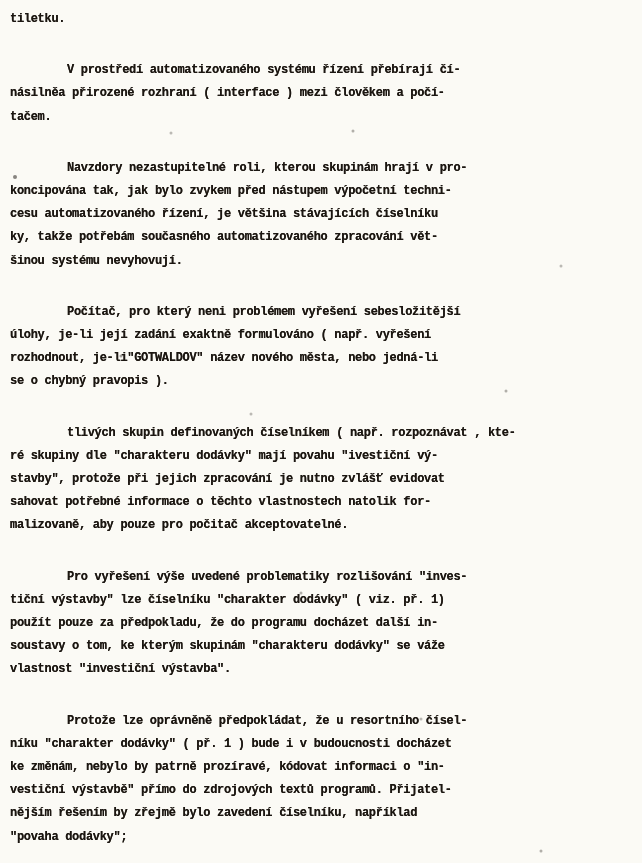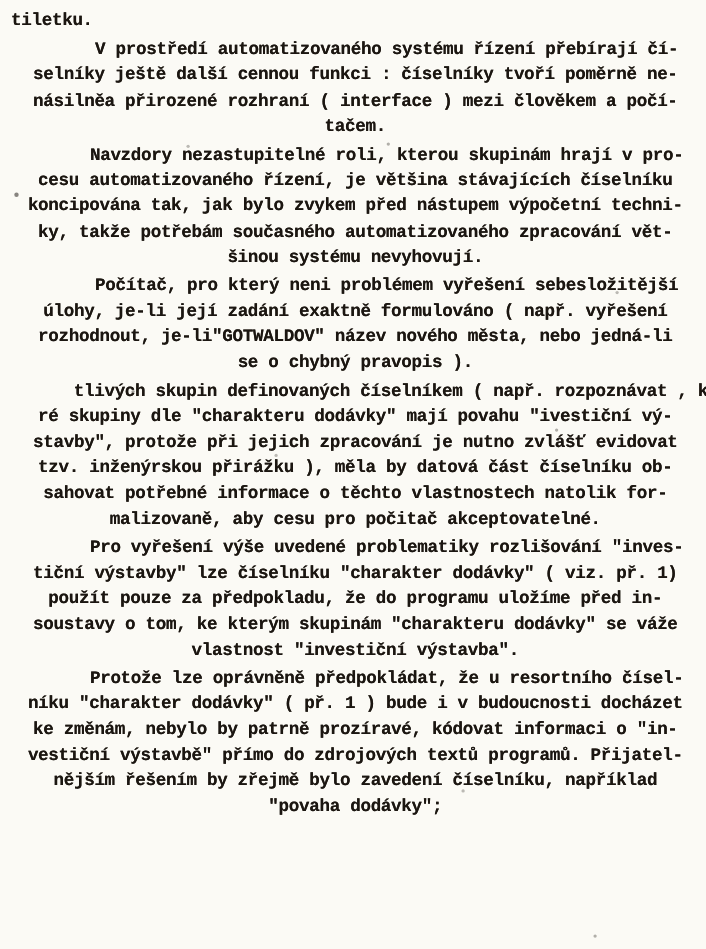--- a/index.html
+++ b/index.html
@@ -13,31 +13,30 @@
     overflow: hidden;
   }
   .paper {
     position: relative;
     box-sizing: border-box;
     width: 642px;
     height: 863px;
     padding: 8px 6px 0 10px;
     font-family: "Liberation Mono", "DejaVu Sans Mono", monospace;
     font-weight: 700;
-    font-size: 16px;
+    font-size: 12px;
     line-height: 23.2px;
     color: #1b1611;
     text-shadow: 0 0 0.6px rgba(25, 18, 10, 0.85);
   }
   .para {
     margin: 0;
   }
   .para + .para {
-    margin-top: 3px;
-    text-align: center;
+    margin-top: 28px;
   }
   .line {
     display: block;
     white-space: pre;
     letter-spacing: -0.3px;
   }
   .para.indent .line:first-child {
     padding-left: 57px;
   }
   
@@ -64,49 +63,47 @@
 <body>
 
 <div class="paper">
   <div class="noise"></div>
   <div id="doc">
       <p class="para">
         <span class="line">tiletku.</span>
       </p>
       <p class="para indent">
         <span class="line">V prostředí automatizovaného systému řízení přebírají čí-</span>
-        <span class="line">selníky ještě další cennou funkci : číselníky tvoří poměrně ne-</span>
         <span class="line">násilněa přirozené rozhraní ( interface ) mezi člověkem a počí-</span>
         <span class="line">tačem.</span>
       </p>
       <p class="para indent">
         <span class="line">Navzdory nezastupitelné roli, kterou skupinám hrají v pro-</span>
+        <span class="line">koncipována tak, jak bylo zvykem před nástupem výpočetní techni-</span>
         <span class="line">cesu automatizovaného řízení, je většina stávajících číselníku</span>
-        <span class="line">koncipována tak, jak bylo zvykem před nástupem výpočetní techni-</span>
         <span class="line">ky, takže potřebám současného automatizovaného zpracování vět-</span>
         <span class="line">šinou systému nevyhovují.</span>
       </p>
       <p class="para indent">
         <span class="line">Počítač, pro který neni problémem vyřešení sebesložitější</span>
         <span class="line">úlohy, je-li její zadání exaktně formulováno ( např. vyřešení</span>
         <span class="line">rozhodnout, je-li"GOTWALDOV" název nového města, nebo jedná-li</span>
         <span class="line">se o chybný pravopis ).</span>
       </p>
       <p class="para indent">
         <span class="line">tlivých skupin definovaných číselníkem ( např. rozpoznávat , kte-</span>
         <span class="line">ré skupiny dle "charakteru dodávky" mají povahu "ivestiční vý-</span>
         <span class="line">stavby", protože při jejich zpracování je nutno zvlášť evidovat</span>
-        <span class="line">tzv. inženýrskou přirážku ), měla by datová část číselníku ob-</span>
         <span class="line">sahovat potřebné informace o těchto vlastnostech natolik for-</span>
-        <span class="line">malizovaně, aby cesu pro počitač akceptovatelné.</span>
+        <span class="line">malizovaně, aby pouze pro počitač akceptovatelné.</span>
       </p>
       <p class="para indent">
         <span class="line">Pro vyřešení výše uvedené problematiky rozlišování "inves-</span>
         <span class="line">tiční výstavby" lze číselníku "charakter dodávky" ( viz. př. 1)</span>
-        <span class="line">použít pouze za předpokladu, že do programu uložíme před in-</span>
+        <span class="line">použít pouze za předpokladu, že do programu docházet další in-</span>
         <span class="line">soustavy o tom, ke kterým skupinám "charakteru dodávky" se váže</span>
         <span class="line">vlastnost "investiční výstavba".</span>
       </p>
       <p class="para indent">
         <span class="line">Protože lze oprávněně předpokládat, že u resortního čísel-</span>
         <span class="line">níku "charakter dodávky" ( př. 1 ) bude i v budoucnosti docházet</span>
         <span class="line">ke změnám, nebylo by patrně prozíravé, kódovat informaci o "in-</span>
         <span class="line">vestiční výstavbě" přímo do zdrojových textů programů. Přijatel-</span>
         <span class="line">nějším řešením by zřejmě bylo zavedení číselníku, například</span>
         <span class="line">"povaha dodávky";</span>

